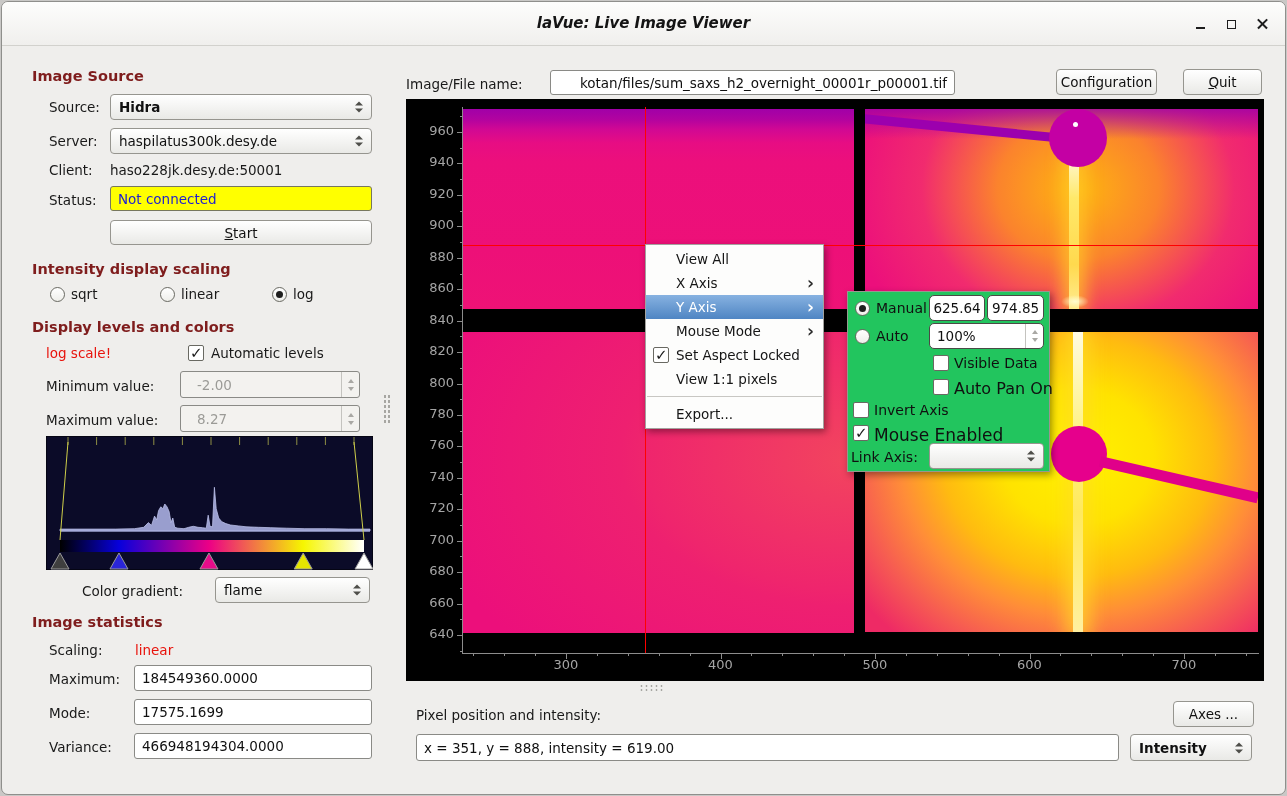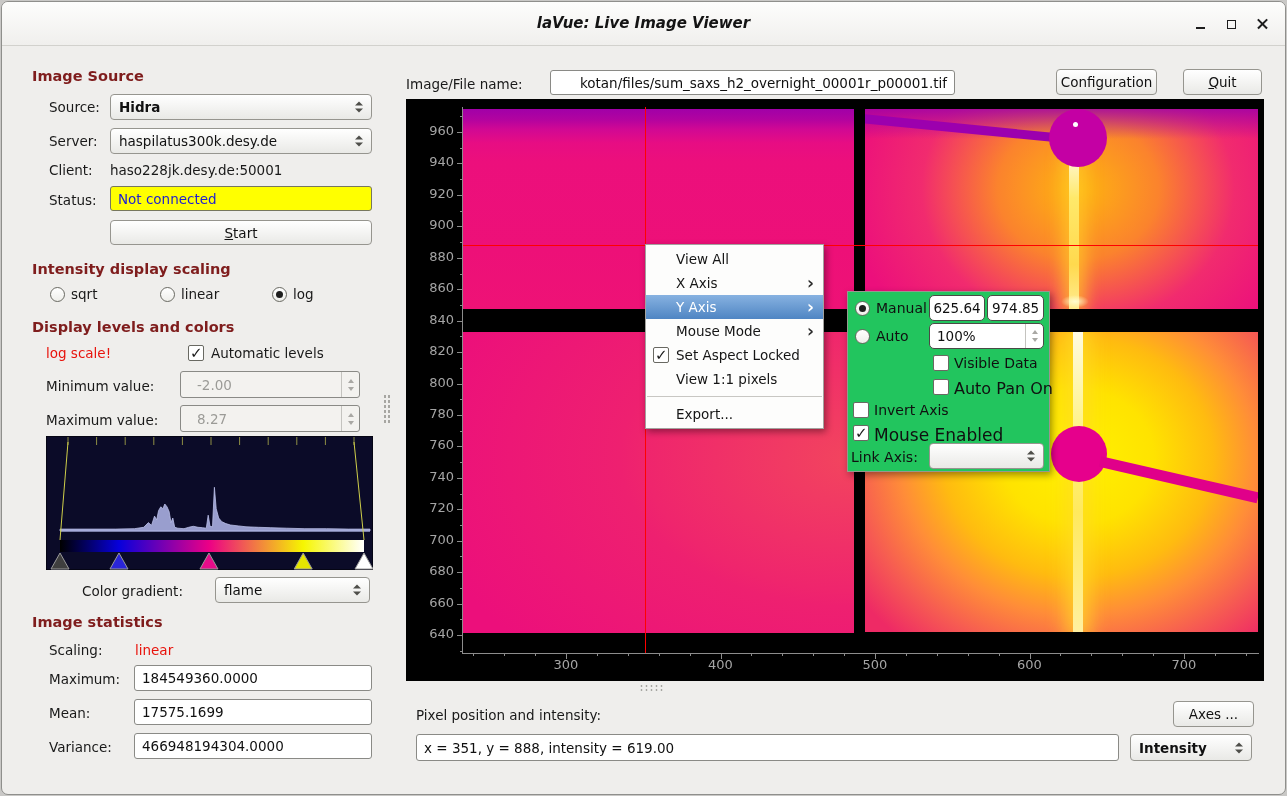--- a/index.html
+++ b/index.html
@@ -199,21 +199,21 @@
   </div>
 
   <div class="hd" style="left:30px; top:612px;">Image statistics</div>
   <div class="lb" style="left:47px; top:640px;">Scaling:</div>
   <div class="lb red" style="left:133px; top:640px;">linear</div>
 
   <div class="lb" style="left:47px; top:669px;">Maximum:</div>
   <div class="field" style="left:132px; top:663px; width:238px; height:26px;">
     <span>184549360.0000</span>
   </div>
-  <div class="lb" style="left:47px; top:703px;">Mean:</div>
+  <div class="lb" style="left:47px; top:703px;">Mode:</div>
   <div class="field" style="left:132px; top:697px; width:238px; height:26px;">
     <span>17575.1699</span>
   </div>
   <div class="lb" style="left:47px; top:737px;">Variance:</div>
   <div class="field" style="left:132px; top:731px; width:238px; height:26px;">
     <span>466948194304.0000</span>
   </div>
 
   <div class="lb" style="left:404px; top:74px;">Image/File name:</div>
   <div class="field clipleft" style="left:548px; top:68px; width:405px; height:25px;">

